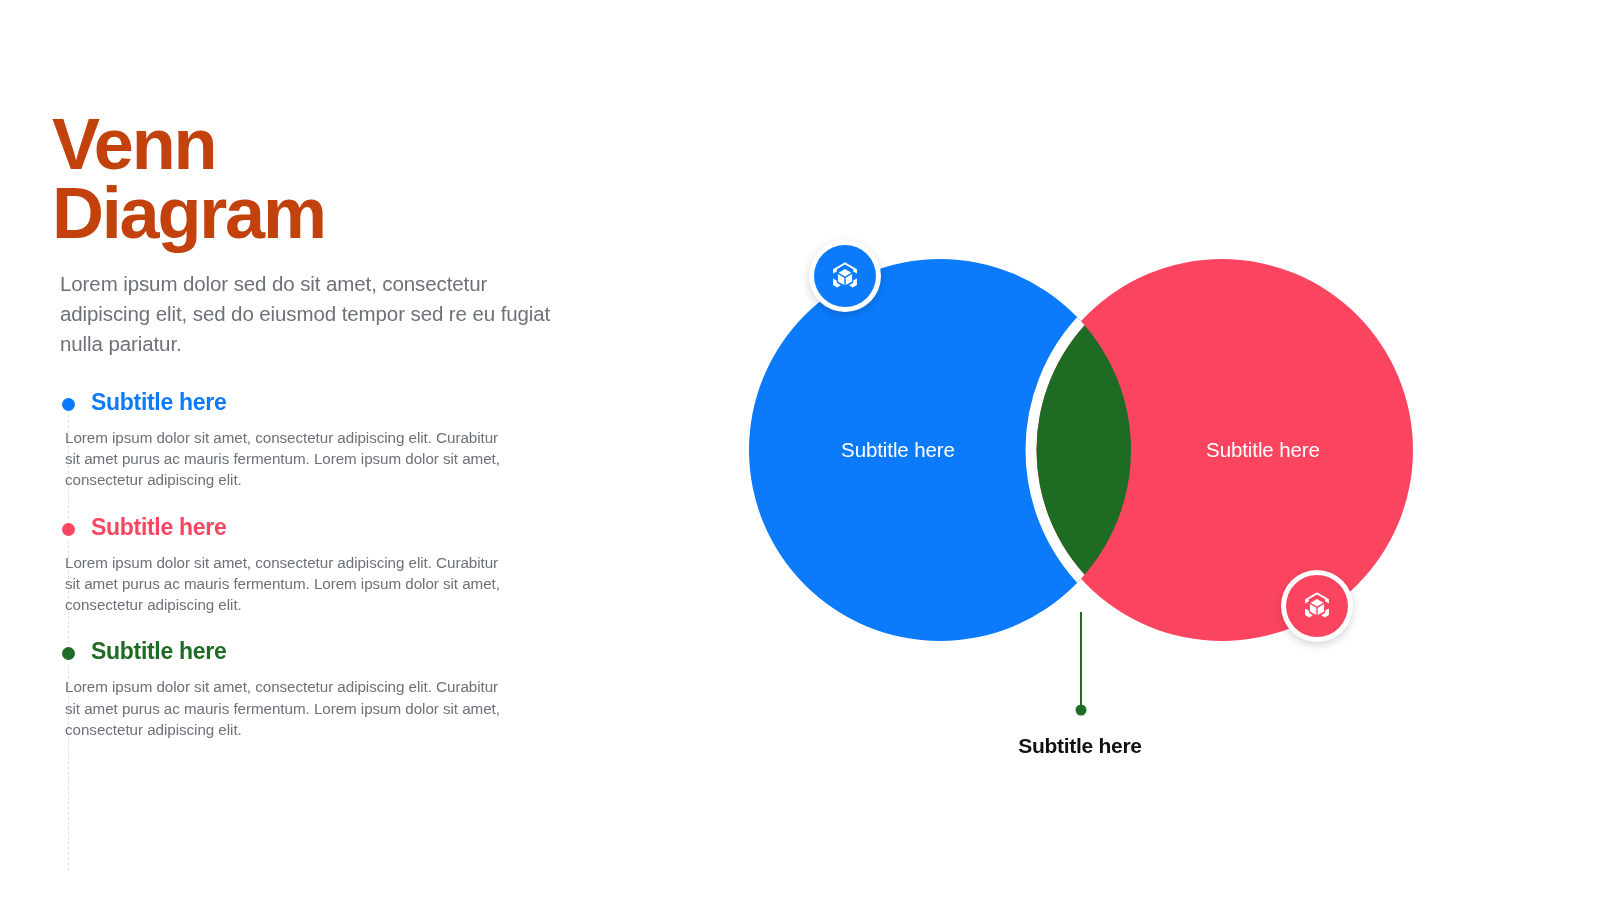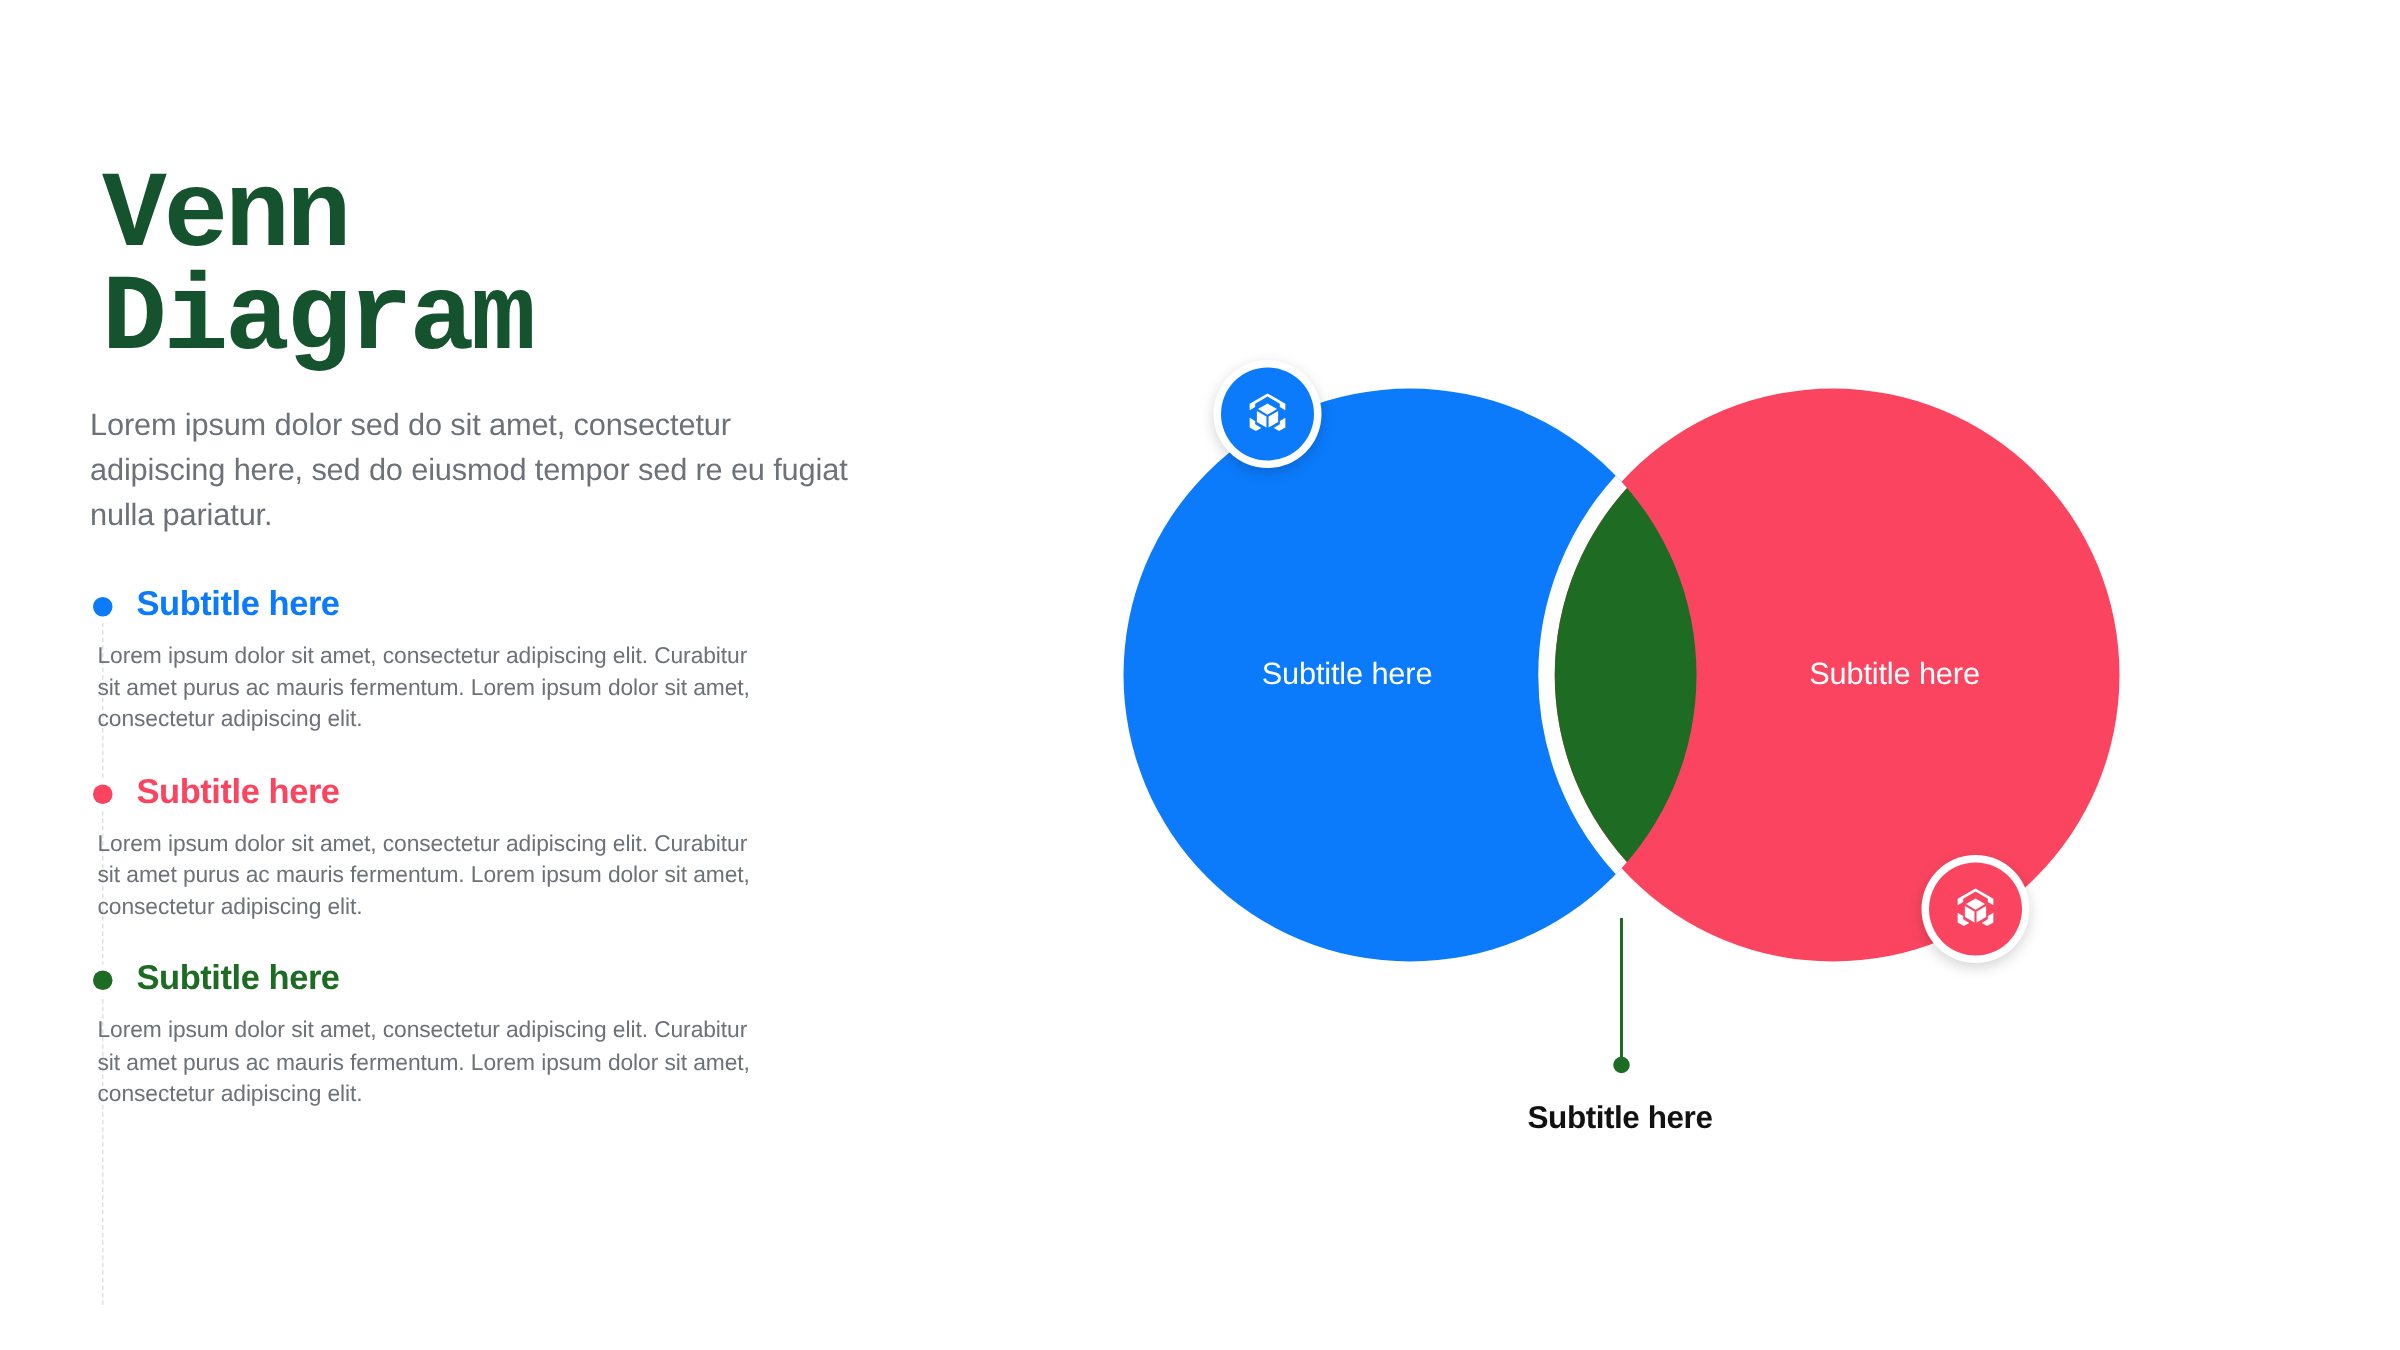--- a/index.html
+++ b/index.html
@@ -20,30 +20,29 @@
   #left-panel {
     position: absolute;
     left: 0;
     top: 0;
     width: 640px;
     height: 900px;
   }
 
   #page-title {
     position: absolute;
-    left: 68px;
+    left: 52px;
     top: 62px;
     width: 520px;
     font-size: 72px;
     font-weight: 700;
     line-height: 0.95;
     letter-spacing: -2.2px;
-    color: #14532d;
+    color: #c2410c;
     white-space: pre-line;
-    font-family: Liberation Mono, monospace;
   }
 
   #intro-paragraph {
     position: absolute;
     left: 60px;
     top: 248px;
     width: 508px;
     font-size: 20.5px;
     line-height: 1.47;
     color: #6c7278;
@@ -154,21 +153,21 @@
   .badge-inner svg { display: block; }
 </style>
 </head>
 <body>
 
 <div id="left-panel">
 
   <h1 id="page-title">Venn
 Diagram</h1>
 
-  <p id="intro-paragraph">Lorem ipsum dolor sed do sit amet, consectetur adipiscing here, sed do eiusmod tempor sed re eu fugiat nulla pariatur.</p>
+  <p id="intro-paragraph">Lorem ipsum dolor sed do sit amet, consectetur adipiscing elit, sed do eiusmod tempor sed re eu fugiat nulla pariatur.</p>
 
   <div id="bullet-spine"></div>
 
   <div id="bullet-list">
 
     <div class="bullet-item">
       <span class="bullet-dot" style="background:#0b7bfb"></span>
       <div class="bullet-heading" style="color:#0b7bfb">Subtitle here</div>
       <div class="bullet-body">Lorem ipsum dolor sit amet, consectetur adipiscing elit. Curabitur sit amet purus ac mauris fermentum. Lorem ipsum dolor sit amet, consectetur adipiscing elit.</div>
     </div>

